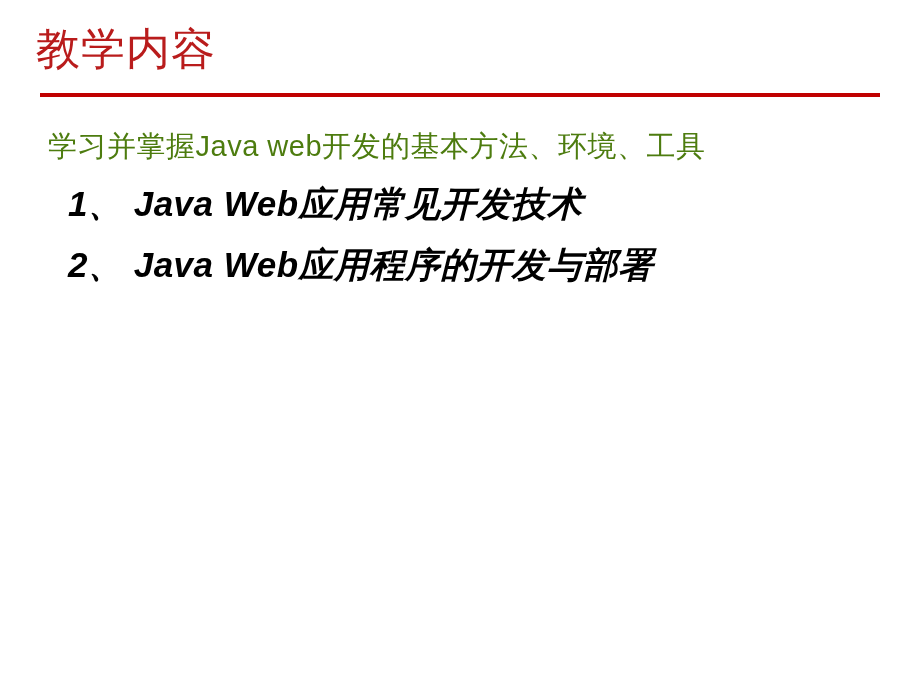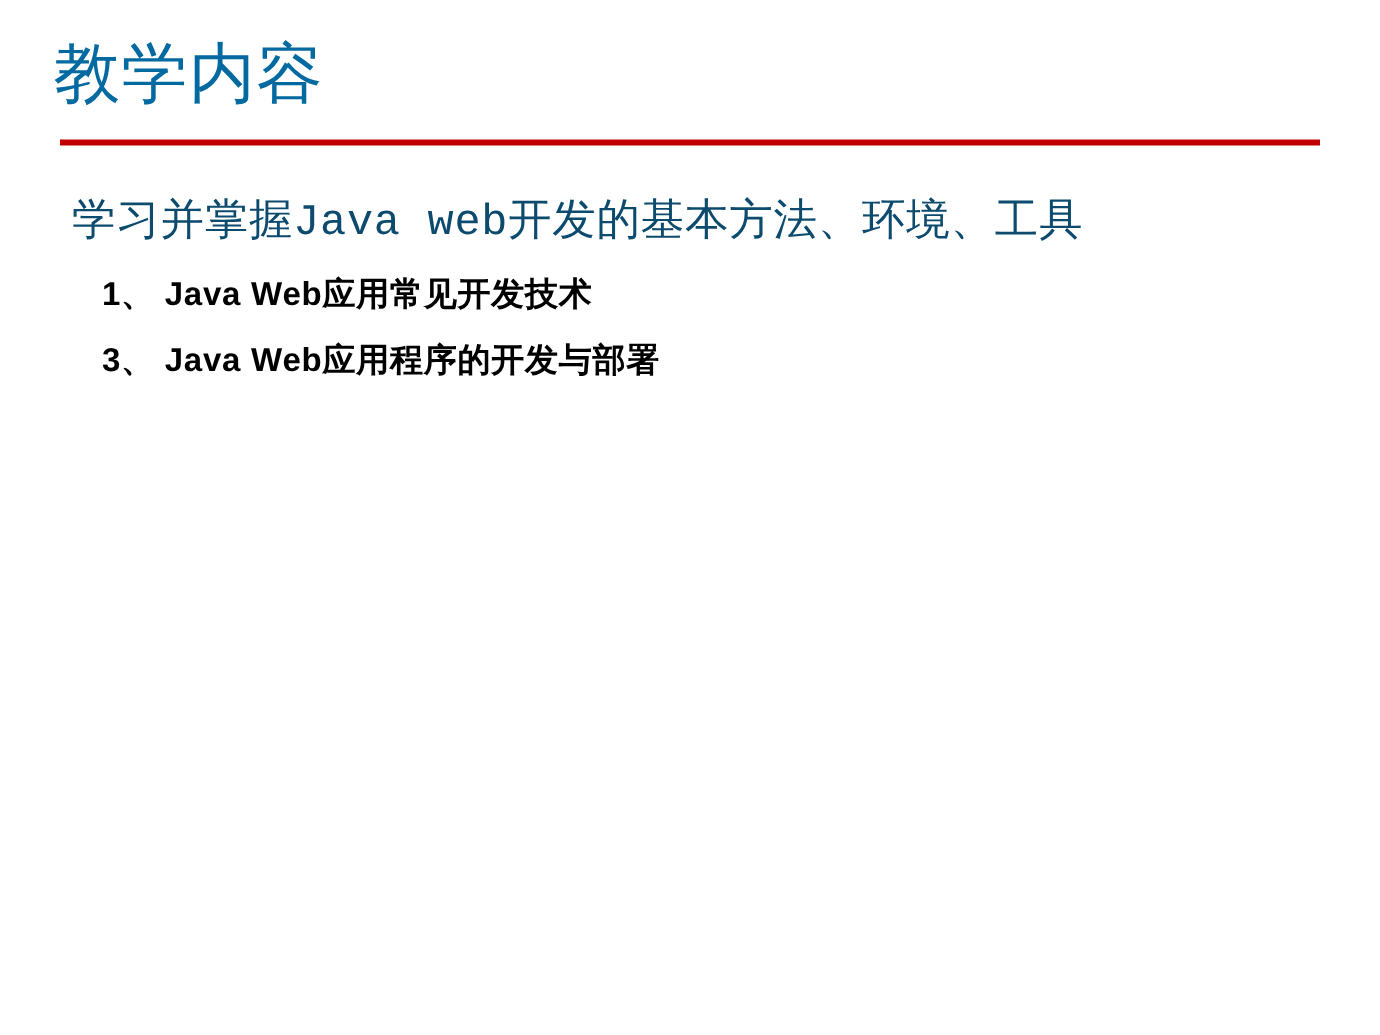--- a/index.html
+++ b/index.html
@@ -16,54 +16,54 @@
       position: relative;
     }
     .slide {
       width: 100%;
       height: 100%;
       padding: 20px 40px 40px 40px;
     }
     .title {
       font-size: 44px;
       font-weight: 400;
-      color: #0369a1;
+      color: #b91c1c;
       letter-spacing: 1px;
       margin-left: -4px;
       margin-bottom: 14px;
     }
     .divider {
       width: 100%;
       height: 4px;
       background: #c00000;
       margin-bottom: 30px;
     }
     .content {
       padding-left: 8px;
     }
     .intro {
       font-size: 29px;
-      color: #0c4a6e;
+      color: #4d7c0f;
       margin-bottom: 14px;
       letter-spacing: 0.5px;
-      font-family: Liberation Mono, monospace;
     }
     .item {
-      font-size: 22px;
+      font-size: 35px;
       font-weight: 700;
       color: #000000;
       margin-bottom: 14px;
       padding-left: 20px;
       letter-spacing: 0.5px;
+      font-style: italic;
     }
   </style>
 </head>
 <body>
 
 <div class="slide">
   <h1 class="title">教学内容</h1>
   <div class="divider"></div>
   <div class="content">
     <p class="intro">学习并掌握Java web开发的基本方法、环境、工具</p>
     <p class="item">1、 Java Web应用常见开发技术</p>
-    <p class="item">3、 Java Web应用程序的开发与部署</p>
+    <p class="item">2、 Java Web应用程序的开发与部署</p>
   </div>
 </div>
 
 </body></html>

